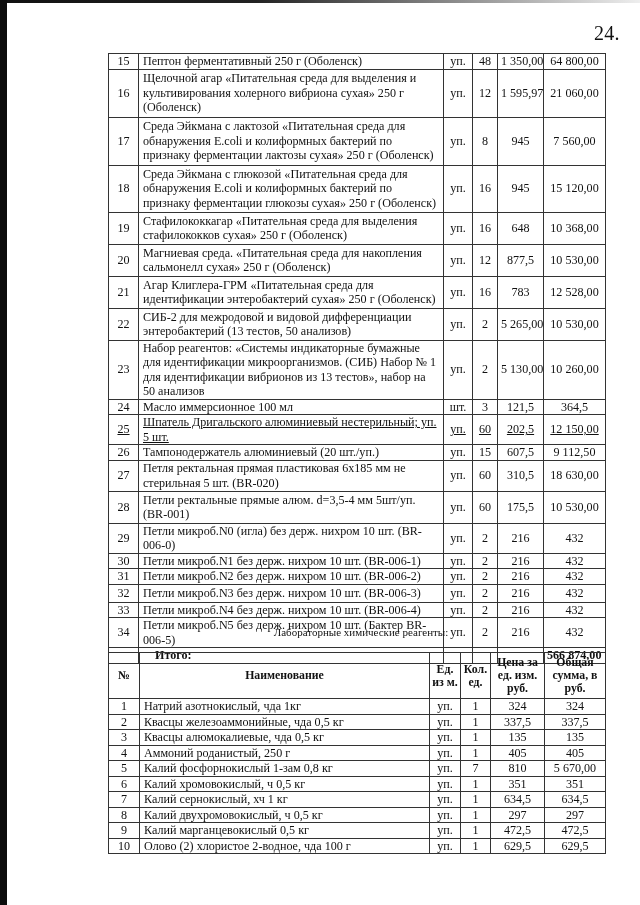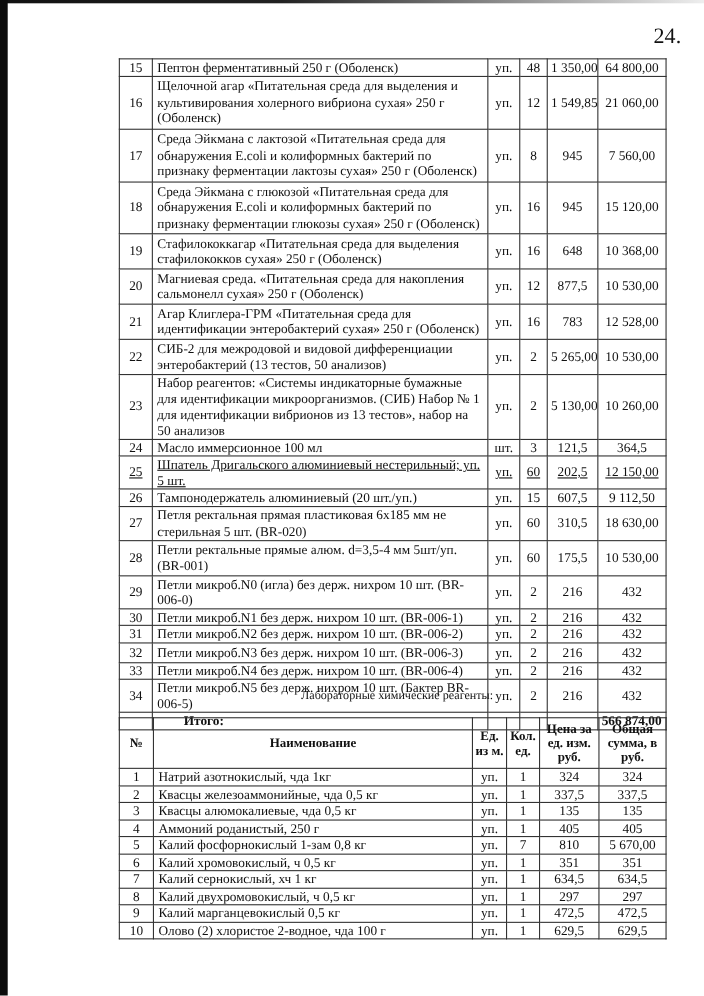--- a/index.html
+++ b/index.html
@@ -27,21 +27,21 @@
   td, th {
     border: 1px solid #333; padding: 0 3px; vertical-align: middle;
     overflow: hidden;
   }
   .c { text-align: center; }
   .n { text-align: left; padding-left: 4px; }
   .r { text-align: center; white-space: nowrap; }
   #t1 { left: 108px; top: 53px; width: 497px; }
   #t2 { left: 108px; top: 652px; width: 497px; }
   th { font-weight: bold; font-size: 11.8px; line-height: 13px; padding: 1px 2px; }
-  .total-label { font-weight: bold; padding-left: 28px; }
+  .total-label { font-weight: bold; padding-left: 16px; }
   .total-val { font-weight: bold; text-align: left; padding-right: 2px; white-space: nowrap; }
   .heading {
     position: absolute; left: 108px; width: 506px; top: 626px;
     text-align: center; font-weight: normal; font-size: 11px;
   }
 </style>
 </head>
 <body>
 
 <div class="scan-top"></div>
@@ -65,21 +65,21 @@
         <td class="c">уп.</td>
         <td class="c">48</td>
         <td class="r">1 350,00</td>
         <td class="r">64 800,00</td>
       </tr>
       <tr style="height: 48px;">
         <td class="c">16</td>
         <td class="n">Щелочной агар «Питательная среда для выделения и культивирования холерного вибриона сухая» 250 г (Оболенск)</td>
         <td class="c">уп.</td>
         <td class="c">12</td>
-        <td class="r">1 549,85</td>
+        <td class="r">1 595,97</td>
         <td class="r">21 060,00</td>
       </tr>
       <tr style="height: 48px;">
         <td class="c">17</td>
         <td class="n">Среда Эйкмана с лактозой «Питательная среда для обнаружения E.coli и колиформных бактерий по признаку ферментации лактозы сухая» 250 г (Оболенск)</td>
         <td class="c">уп.</td>
         <td class="c">8</td>
         <td class="r">945</td>
         <td class="r">7 560,00</td>
       </tr>

